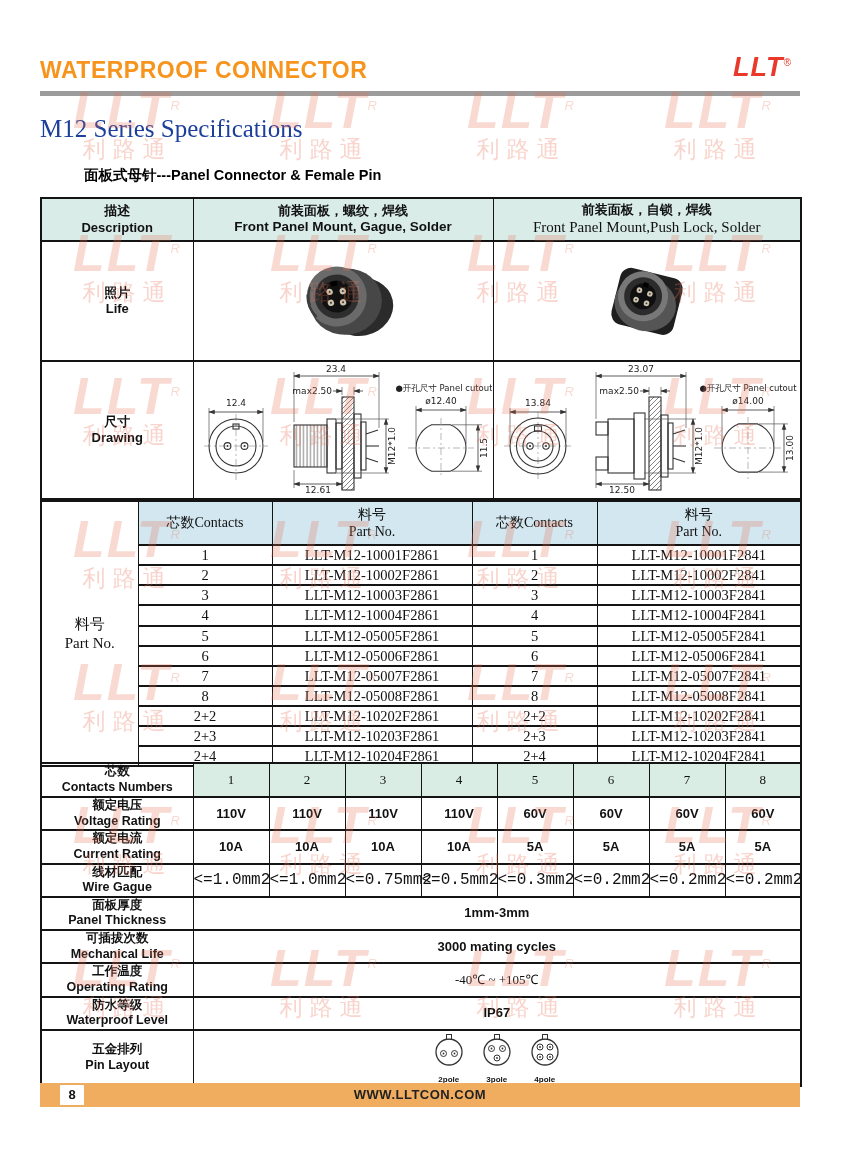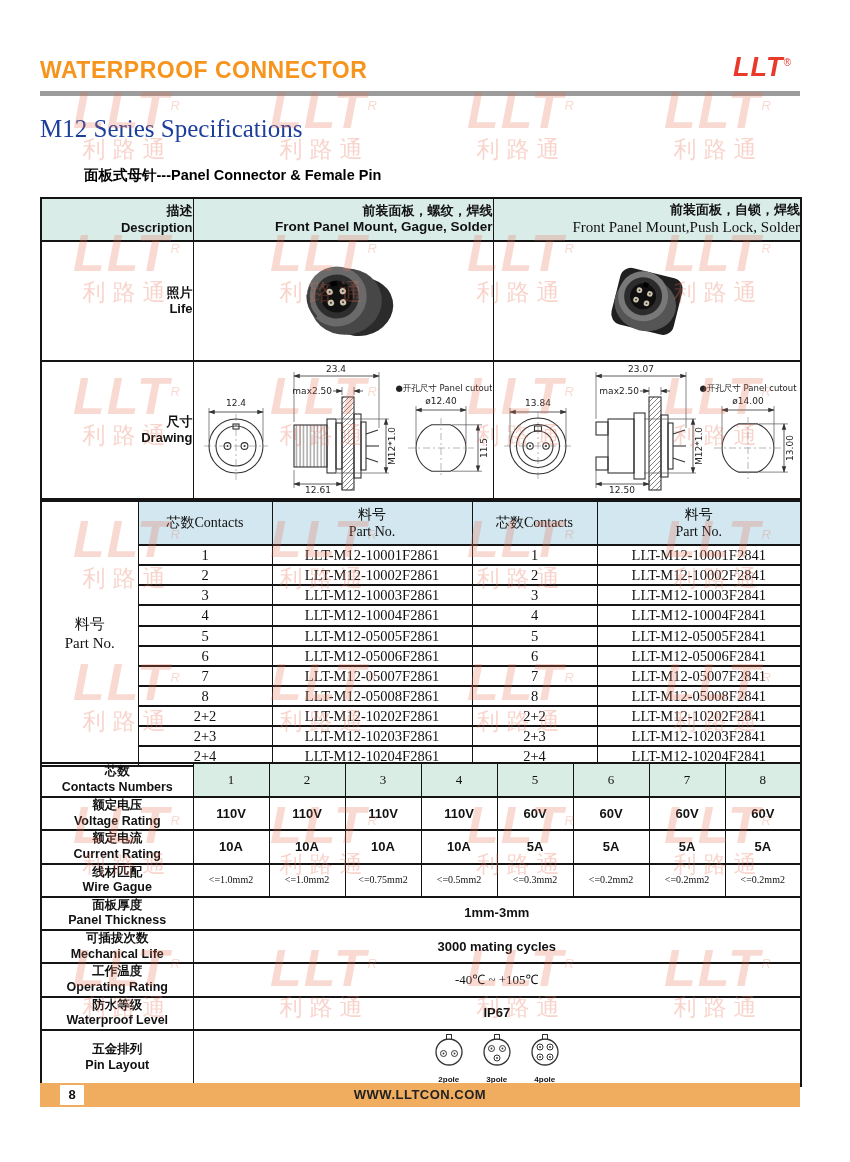--- a/index.html
+++ b/index.html
@@ -14,21 +14,21 @@
   .sec-title{position:absolute;left:40px;top:115px;margin:0;font-family:"Liberation Serif",serif;font-size:25px;font-weight:normal;color:#1C3F9C;}
   .subtitle{position:absolute;left:40px;top:166px;font-size:14.5px;font-weight:bold;color:#000;margin-left:44px;}
 
   
   table{border-collapse:collapse;table-layout:fixed;background:transparent;}
   td{border:1px solid #141414;border-top-width:2px;border-bottom-width:2px;padding:0;text-align:center;vertical-align:middle;line-height:1.25;}
   .t1,.t2,.t3{position:absolute;left:40px;width:760px;border:2px solid #141414;}
   .t1{top:197px;}
   .t1 tr.r-desc{height:43px}.t1 tr.r-photo{height:115px}.t1 tr.r-draw{height:135px}
   .teal{background:#D9ECE8;}
-  .hd{font-size:13px;font-weight:bold;text-align:right;}
+  .hd{font-size:13px;font-weight:bold;}
   .serifline{font-family:"Liberation Serif",serif;font-weight:normal;font-size:15px;}
   .sansline{font-weight:bold;font-size:13.5px;}
 
   .t2{top:500px;font-family:"Liberation Serif",serif;}
   .t2 tr.ph{height:44px;}
   .t2 tbody tr{height:19px;}
   .bluehd{background:#D2E7EF;font-size:14px;}
   .plab{background:#fff;font-size:15px;}
   .pcell{font-size:14.5px;}
 
@@ -38,21 +38,21 @@
   #spec-table tr:nth-child(3){height:33px}
   #spec-table tr:nth-child(4){height:30px}
   #spec-table tr:nth-child(5){height:27px}
   #spec-table tr:nth-child(6){height:28px}
   #spec-table tr:nth-child(7){height:30px}
   #spec-table tr:nth-child(8){height:27px}
   #spec-table tr:nth-child(9){height:48px}
   .slbl{font-size:12.5px;font-weight:bold;border-radius:8px;}
   .chead{background:#D9EDE5;font-family:"Liberation Serif",serif;font-size:13px;}
   .bval{font-weight:bold;font-size:13px;}
-  .wval{font-family:Liberation Serif, serif;font-size:10px;}
+  .wval{font-family:Liberation Mono, monospace;font-size:16px;}
   .sval.bold{font-weight:bold;font-size:13px;}
   .sval.serif{font-family:"Liberation Serif",serif;font-size:13px;}
   .pins{padding-top:2px;}
   .pinblk{display:inline-block;margin:0 7px;vertical-align:top;}
   .pl{font-size:8px;font-weight:bold;margin-top:0px;}
 
   
   .ln{fill:none;stroke:#333;stroke-width:1.1;}
   .cl{stroke:#999;stroke-width:.7;stroke-dasharray:7 3 2 3;fill:none;}
   .xl{stroke:#555;stroke-width:.7;}

